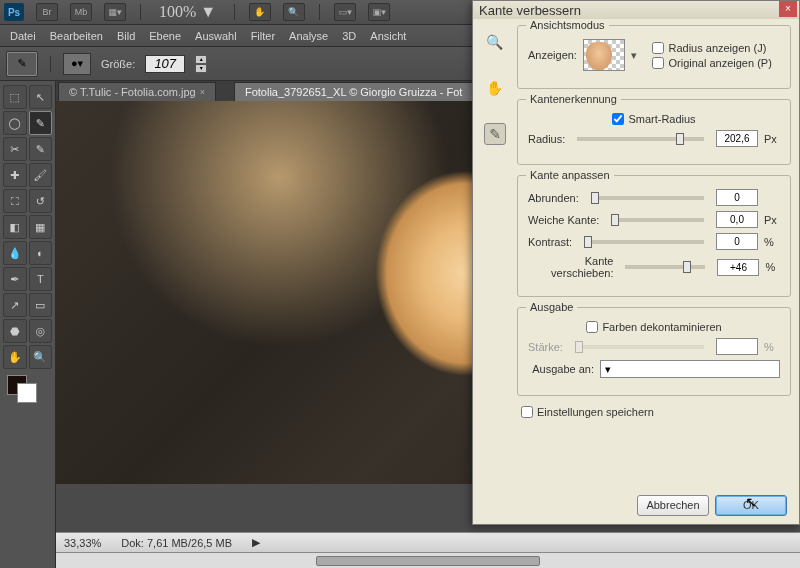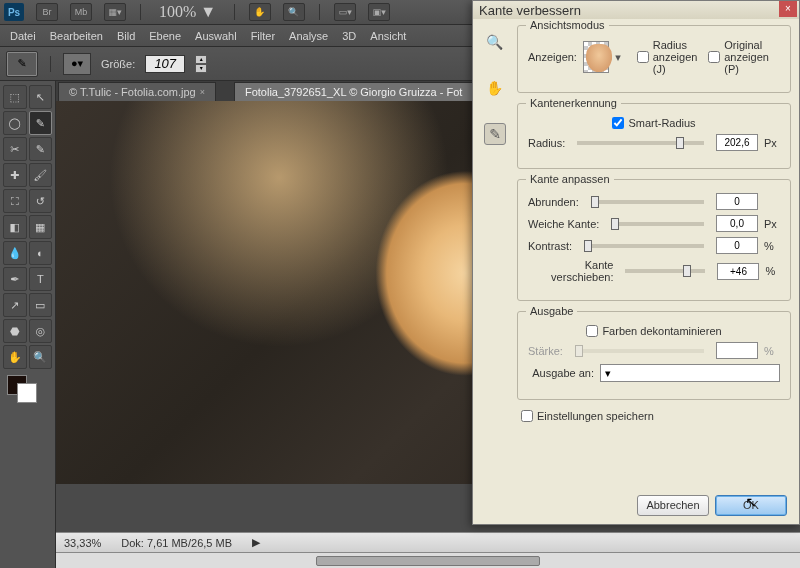--- a/index.html
+++ b/index.html
@@ -179,21 +179,21 @@
     <div class="dlg-content">
 
       <div class="fieldset">
         <div class="legend">Ansichtsmodus</div>
         <div class="row" style="justify-content:flex-start;">
           <span class="row-lbl">Anzeigen:</span>
           <div class="thumb-box">
               <div class="thumb-face"></div>
             </div>
           <span style="color:#555;">▾</span>
-          <div style="margin-left:10px; display:flex; flex-direction:row; gap:3px;">
+          <div style="margin-left:10px; display:flex; flex-direction:column; gap:3px;">
             <label class="chk">
                 <input type="checkbox" style="">
                 <span>Radius anzeigen (J)</span>
               </label>
             <label class="chk">
                 <input type="checkbox" style="">
                 <span>Original anzeigen (P)</span>
               </label>
           </div>
         </div>

